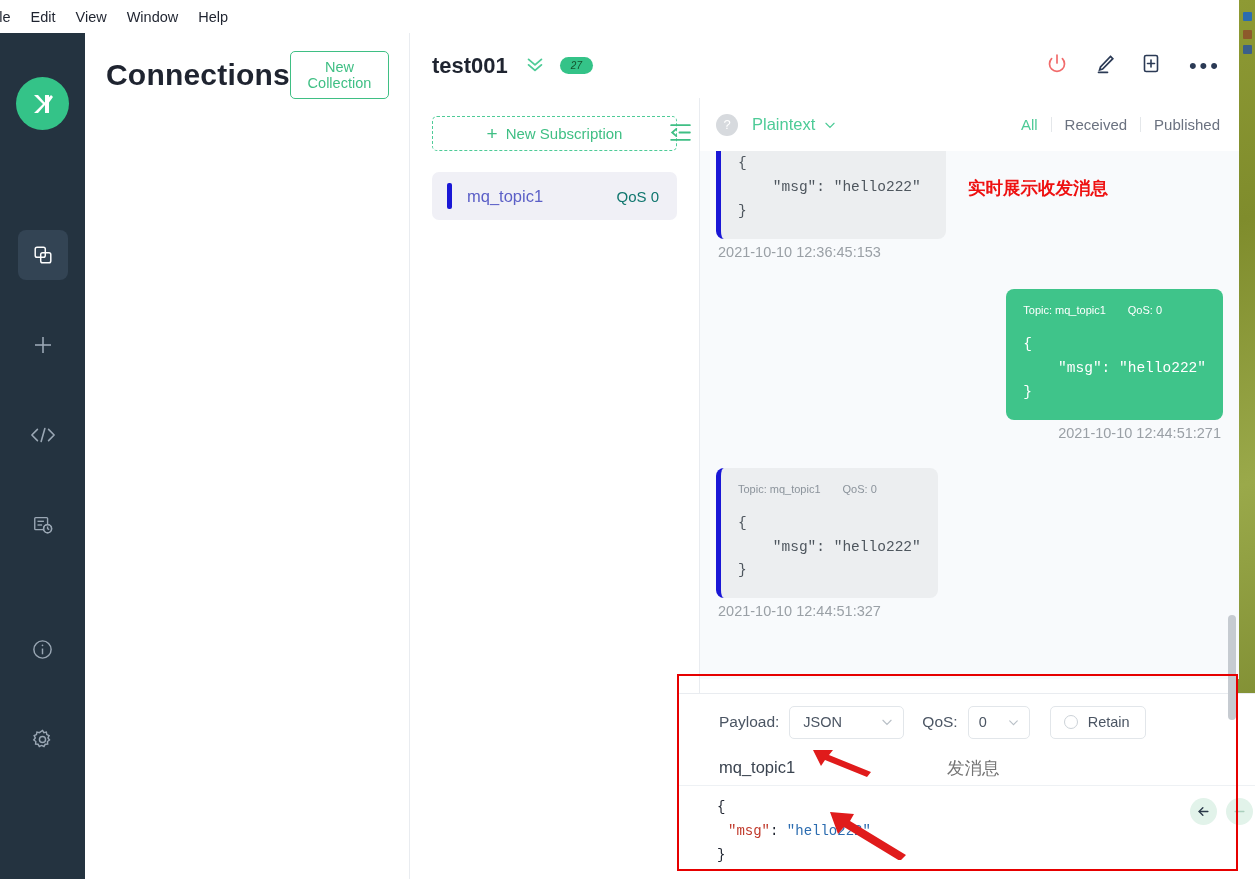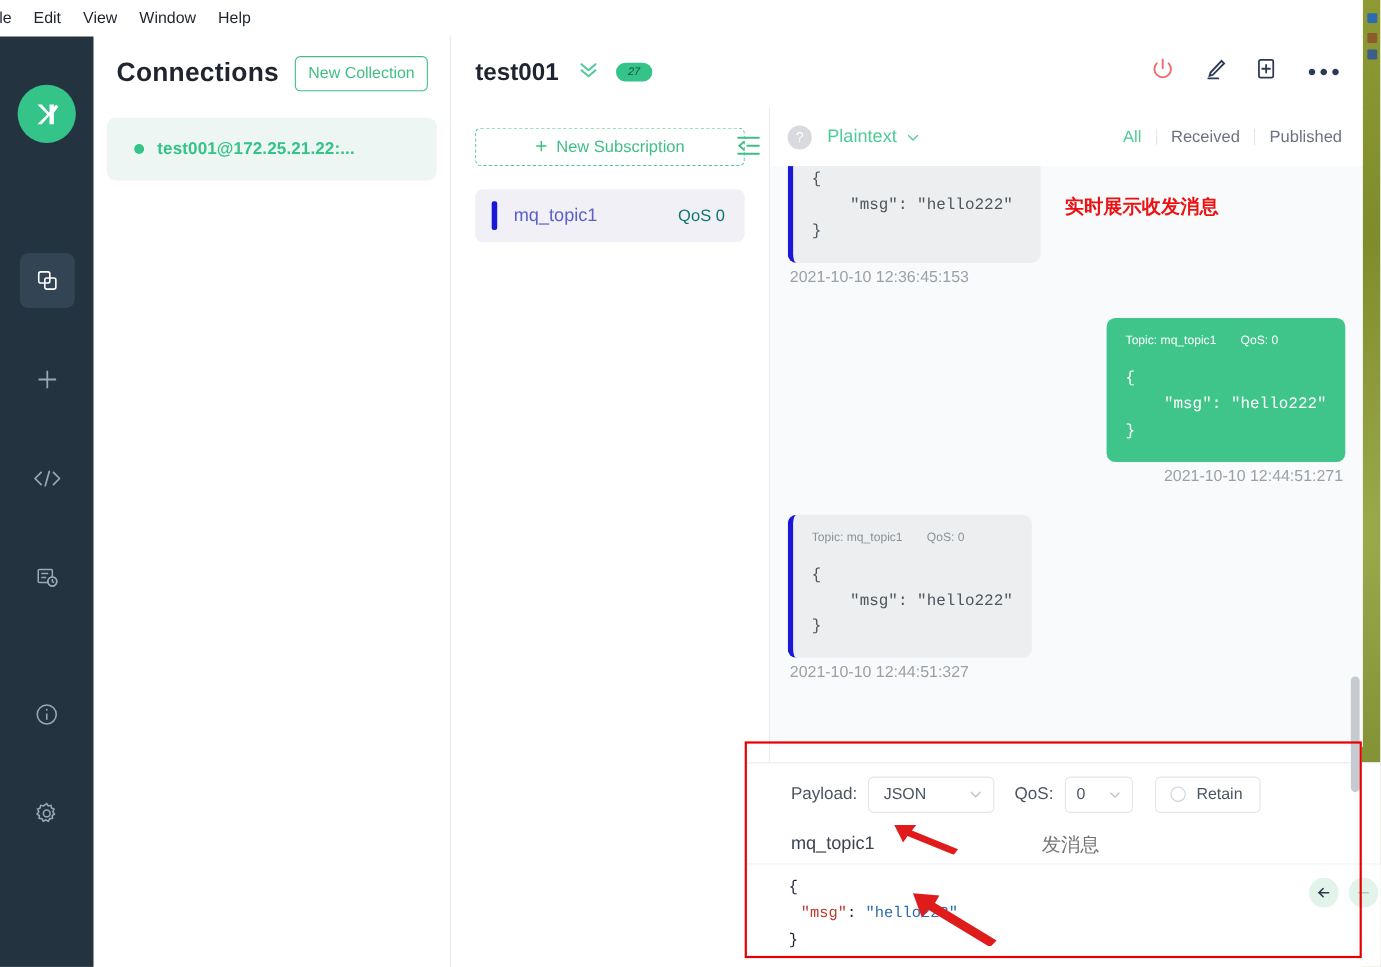--- a/index.html
+++ b/index.html
@@ -57,21 +57,21 @@
 
   
   .connections {
     position: absolute; left: 85px; top: 33px; width: 325px; height: 846px;
     background: #ffffff; border-right: 1px solid #e9ecf0; z-index: 3;
   }
   .conn-head {
     display: flex; align-items: center; justify-content: space-between;
     padding: 18px 20px 0 21px;
   }
-  .conn-title { font-size: 24px; font-weight: bold; color: #1f2430; letter-spacing: .2px; }
+  .conn-title { font-size: 30px; font-weight: bold; color: #1f2430; letter-spacing: .2px; }
   .new-collection {
     border: 1px solid #3fbf84; color: #3fbf84; background: #fff;
     border-radius: 5px; font-size: 14.5px; padding: 7px 11px; cursor: pointer;
     font-family: "Liberation Sans", sans-serif;
   }
   .conn-item {
     margin: 24px 12px 0 12px; background: #eef6f4; border-radius: 8px;
     height: 57px; display: flex; align-items: center; padding-left: 25px; cursor: pointer;
   }
   .conn-dot { width: 9px; height: 9px; border-radius: 50%; background: #34c388; margin-right: 12px; flex:none;}
@@ -286,24 +286,20 @@
           <path d="M12 2.6 l1.4 2.3 2.6-.6 .5 2.6 2.4 1.1-1.2 2.4 1.6 2.1-2.1 1.6 .2 2.6-2.6 .3-1.3 2.3-2.4-1.1-2.4 1.1-1.3-2.3-2.6-.3 .2-2.6-2.1-1.6 1.6-2.1-1.2-2.4 2.4-1.1 .5-2.6 2.6 .6z"></path>
         </svg>
       </div>
     </div>
   </div>
 
   <div class="connections">
     <div class="conn-head">
       <div class="conn-title">Connections</div>
       <button class="new-collection">New Collection</button>
-    </div>
-    <div class="conn-item">
-      <span class="conn-dot"></span>
-      <span class="conn-label">test001@172.25.21.22:...</span>
     </div>
   </div>
 
   <div style="position:absolute;left:410px;top:33px;width:829px;height:65px;background:#fff;z-index:3;display:flex;align-items:center;padding:0 14px 0 22px;">
     <div style="font-size:22px;font-weight:bold;color:#1f2430;">test001</div>
     <span style="margin-left:16px;color:#4ecb97;cursor:pointer;">
       <svg width="22" height="22" viewBox="0 0 24 24" fill="none" stroke="currentColor" stroke-width="2" stroke-linecap="round" stroke-linejoin="round">
         <polyline points="5,7 12,13 19,7"></polyline>
           <polyline points="5,13 12,19 19,13"></polyline>
       </svg>

